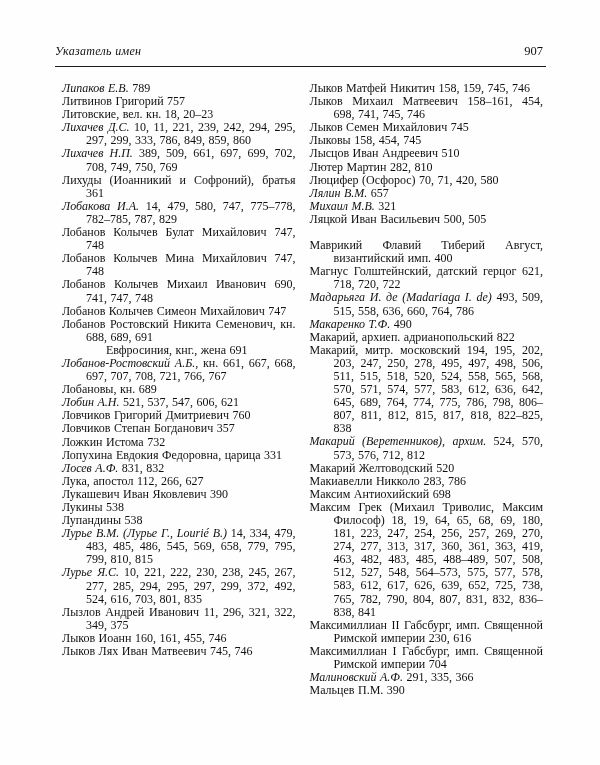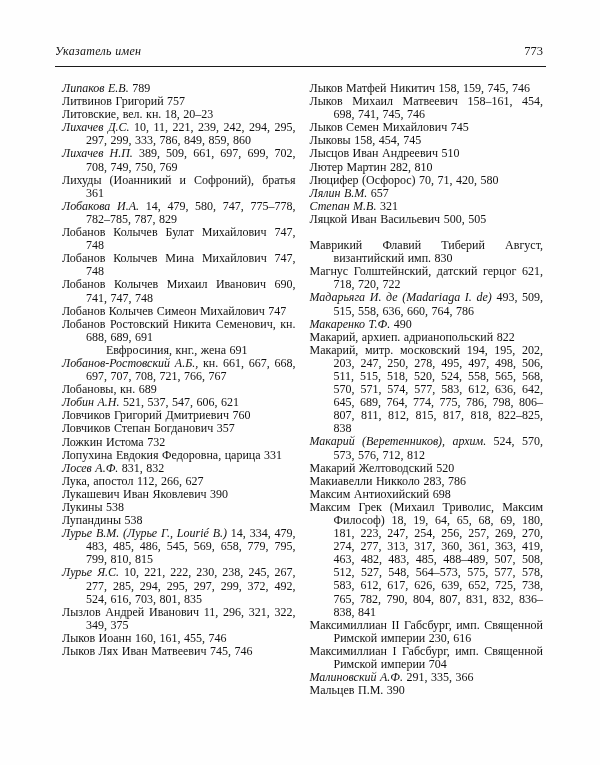--- a/index.html
+++ b/index.html
@@ -66,21 +66,21 @@
   }
   .entry.gap { margin-top: 13px; }
   .it { font-style: italic; }
 </style>
 </head>
 <body>
 
 <div class="page">
   <div class="header">
     <span class="header-title">Указатель имен</span>
-    <span class="page-num">773</span>
+    <span class="page-num">907</span>
   </div>
   <div class="rule"></div>
   <div class="cols">
     <div class="col">
         <div class="entry"><span class="nm it">Липаков Е.В.</span><span class="refs"> 789</span></div>
         <div class="entry"><span class="nm">Литвинов Григорий</span><span class="refs"> 757</span></div>
         <div class="entry"><span class="nm">Литовские, вел. кн.</span><span class="refs"> 18, 20–23</span></div>
         <div class="entry"><span class="nm it">Лихачев Д.С.</span><span class="refs"> 10, 11, 221, 239, 242, 294, 295, 297, 299, 333, 786, 849, 859, 860</span></div>
         <div class="entry"><span class="nm it">Лихачев Н.П.</span><span class="refs"> 389, 509, 661, 697, 699, 702, 708, 749, 750, 769</span></div>
         <div class="entry"><span class="nm">Лихуды (Иоанникий и Софроний), братья</span><span class="refs"> 361</span></div>
@@ -111,23 +111,23 @@
       </div>
     <div class="col">
         <div class="entry"><span class="nm">Лыков Матфей Никитич</span><span class="refs"> 158, 159, 745, 746</span></div>
         <div class="entry"><span class="nm">Лыков Михаил Матвеевич</span><span class="refs"> 158–161, 454, 698, 741, 745, 746</span></div>
         <div class="entry"><span class="nm">Лыков Семен Михайлович</span><span class="refs"> 745</span></div>
         <div class="entry"><span class="nm">Лыковы</span><span class="refs"> 158, 454, 745</span></div>
         <div class="entry"><span class="nm">Лысцов Иван Андреевич</span><span class="refs"> 510</span></div>
         <div class="entry"><span class="nm">Лютер Мартин</span><span class="refs"> 282, 810</span></div>
         <div class="entry"><span class="nm">Люцифер (Осфорос)</span><span class="refs"> 70, 71, 420, 580</span></div>
         <div class="entry"><span class="nm it">Лялин В.М.</span><span class="refs"> 657</span></div>
-        <div class="entry"><span class="nm it">Степан М.В.</span><span class="refs"> 321</span></div>
+        <div class="entry"><span class="nm it">Михаил М.В.</span><span class="refs"> 321</span></div>
         <div class="entry"><span class="nm">Ляцкой Иван Васильевич</span><span class="refs"> 500, 505</span></div>
-        <div class="entry gap"><span class="nm">Маврикий Флавий Тиберий Август, византийский имп.</span><span class="refs"> 830</span></div>
+        <div class="entry gap"><span class="nm">Маврикий Флавий Тиберий Август, византийский имп.</span><span class="refs"> 400</span></div>
         <div class="entry"><span class="nm">Магнус Голштейнский, датский герцог</span><span class="refs"> 621, 718, 720, 722</span></div>
         <div class="entry"><span class="nm it">Мадарьяга И. де (Madariaga I. de)</span><span class="refs"> 493, 509, 515, 558, 636, 660, 764, 786</span></div>
         <div class="entry"><span class="nm it">Макаренко Т.Ф.</span><span class="refs"> 490</span></div>
         <div class="entry"><span class="nm">Макарий, архиеп. адрианопольский</span><span class="refs"> 822</span></div>
         <div class="entry"><span class="nm">Макарий, митр. московский</span><span class="refs"> 194, 195, 202, 203, 247, 250, 278, 495, 497, 498, 506, 511, 515, 518, 520, 524, 558, 565, 568, 570, 571, 574, 577, 583, 612, 636, 642, 645, 689, 764, 774, 775, 786, 798, 806–807, 811, 812, 815, 817, 818, 822–825, 838</span></div>
         <div class="entry"><span class="nm it">Макарий (Веретенников), архим.</span><span class="refs"> 524, 570, 573, 576, 712, 812</span></div>
         <div class="entry"><span class="nm">Макарий Желтоводский</span><span class="refs"> 520</span></div>
         <div class="entry"><span class="nm">Макиавелли Никколо</span><span class="refs"> 283, 786</span></div>
         <div class="entry"><span class="nm">Максим Антиохийский</span><span class="refs"> 698</span></div>
         <div class="entry"><span class="nm">Максим Грек (Михаил Триволис, Максим Философ)</span><span class="refs"> 18, 19, 64, 65, 68, 69, 180, 181, 223, 247, 254, 256, 257, 269, 270, 274, 277, 313, 317, 360, 361, 363, 419, 463, 482, 483, 485, 488–489, 507, 508, 512, 527, 548, 564–573, 575, 577, 578, 583, 612, 617, 626, 639, 652, 725, 738, 765, 782, 790, 804, 807, 831, 832, 836–838, 841</span></div>

